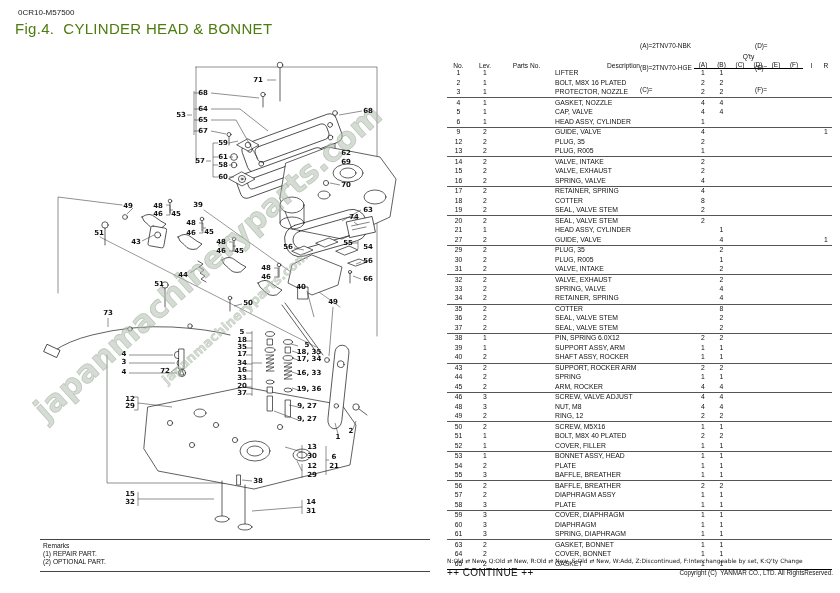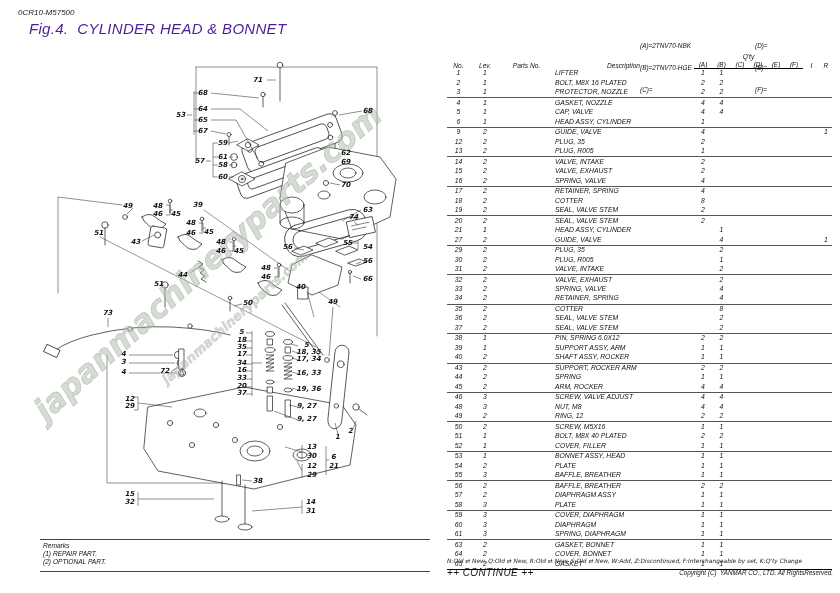--- a/index.html
+++ b/index.html
@@ -1,20 +1,20 @@
 <!DOCTYPE html>
 <html><head>
 <meta charset="utf-8">
 <style>
   html,body{margin:0;padding:0;background:#fff;}
   #page{position:relative;width:840px;height:593px;background:#fff;overflow:hidden;
-        font-family:"Liberation Sans","DejaVu Sans",sans-serif;color:#111;font-style:italic;}
+        font-family:"Liberation Sans","DejaVu Sans",sans-serif;color:#111;}
   .abs{position:absolute;}
   #doc-code{left:18px;top:8px;font-size:8px;color:#222;}
-  #fig-title{left:15px;top:20px;font-size:15px;letter-spacing:.3px;white-space:pre;color:#4c1d95;margin-left:14px;}
+  #fig-title{left:15px;top:20px;font-size:15px;letter-spacing:.3px;white-space:pre;color:#4d7c0f;}
   
   #remarks-rule-top{left:40px;top:539px;width:390px;border-top:1px solid #444;}
   #remarks-rule-bot{left:40px;top:571px;width:390px;border-top:1px solid #444;}
   #remarks{left:43px;top:542px;font-size:6.6px;line-height:8px;}
   
   #table-panel{left:447px;top:28px;width:386px;}
   .model-col{position:absolute;font-size:6.4px;line-height:7.2px;white-space:pre;}
   #models-left{left:193px;top:0;}
   #models-right{left:308px;top:0;}
   table.parts{position:absolute;left:0;top:23px;width:385px;border-collapse:collapse;table-layout:fixed;

